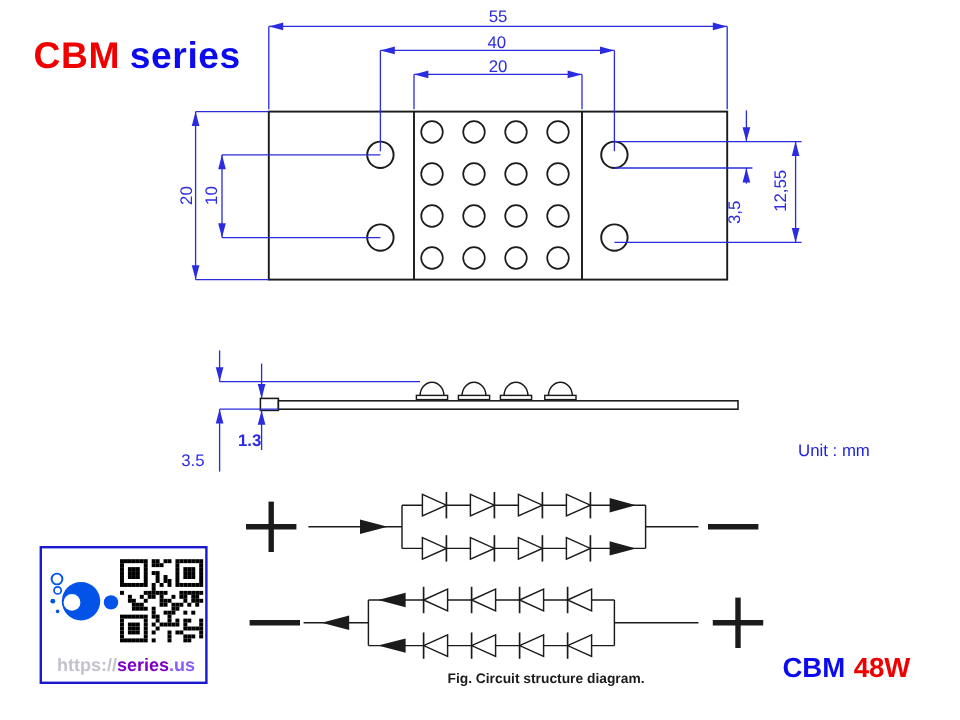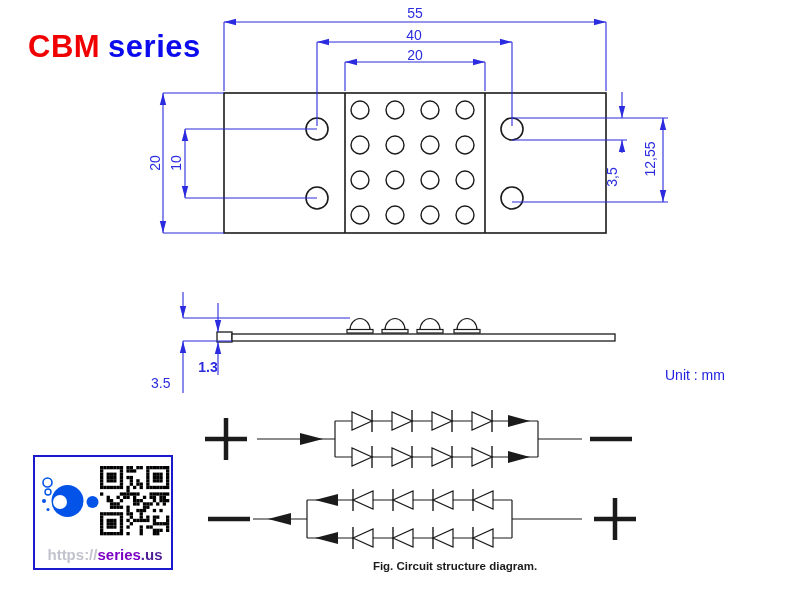--- a/index.html
+++ b/index.html
@@ -16,21 +16,21 @@
   .footer-label .blue{color:#0b0bee;}
   .footer-label .red{color:#f00000;margin-left:7px;}
   .unit{left:665px;top:355px;font-size:14px;color:#2020e0;margin-top:12px;}
   .caption{left:350px;top:560px;width:210px;text-align:center;font-size:11.5px;
            font-weight:bold;color:#1b1b1b;}
   .qr-card{position:absolute;left:33px;top:455px;width:140px;height:115px;
            border:2px solid #1a1acc;box-sizing:border-box;background:#ffffff;z-index:1;}
   .url{left:41px;top:546px;width:128px;text-align:center;font-size:15px;font-weight:bold;}
   .url .pre{color:#c3c3cd;}
   .url .dom{color:#7c00c4;}
-  .url .tld{color:#4c1d95;}
+  .url .tld{color:#8b5cf6;}
 </style>
 </head>
 <body>
 
 <div class="page">
 
   <div class="qr-card"></div>
 
   <svg class="draw" width="800" height="600" viewBox="0 0 800 600">
 
@@ -462,13 +462,16 @@
   <span class="t dim" style="left:191px;top:359px;width:34px;text-align:center;font-weight:bold;">1.3</span>
   <span class="t dim" style="left:151px;top:375px;width:40px;text-align:left;">3.5</span>
 
   <span class="t unit">Unit : mm</span>
   <span class="t caption">Fig. Circuit structure diagram.</span>
 
   <div class="t url">
     <span class="pre">https://</span><span class="dom">series</span><span class="tld">.us</span>
   </div>
 
+  <div class="t footer-label">
+    <span class="blue">CBM</span><span class="red">48W</span>
+  </div>
 </div>
 
 </body></html>

